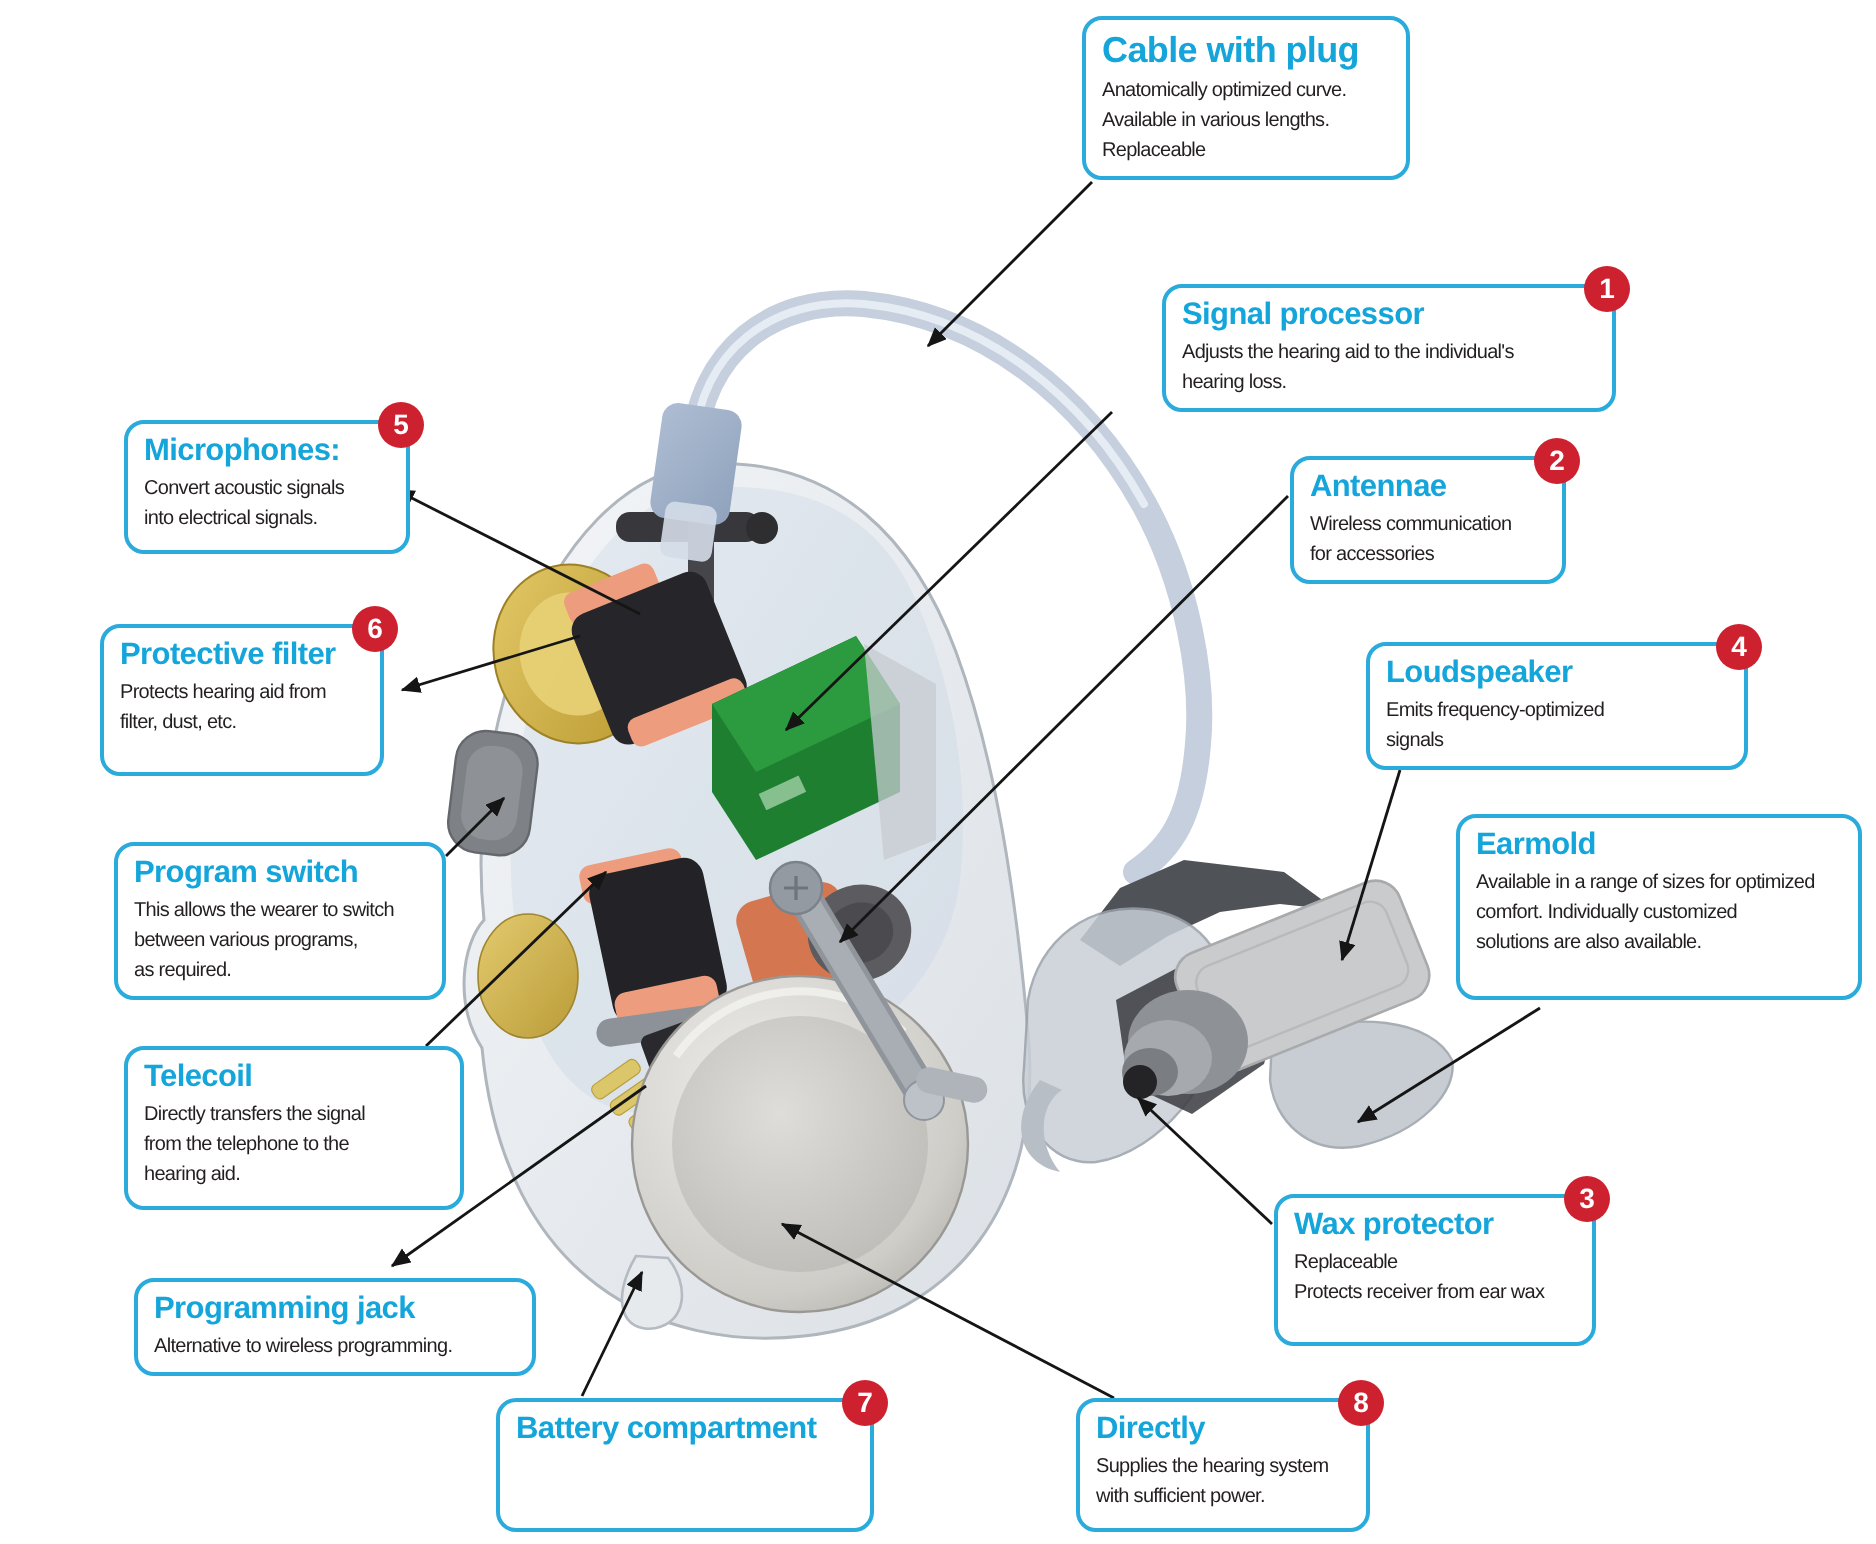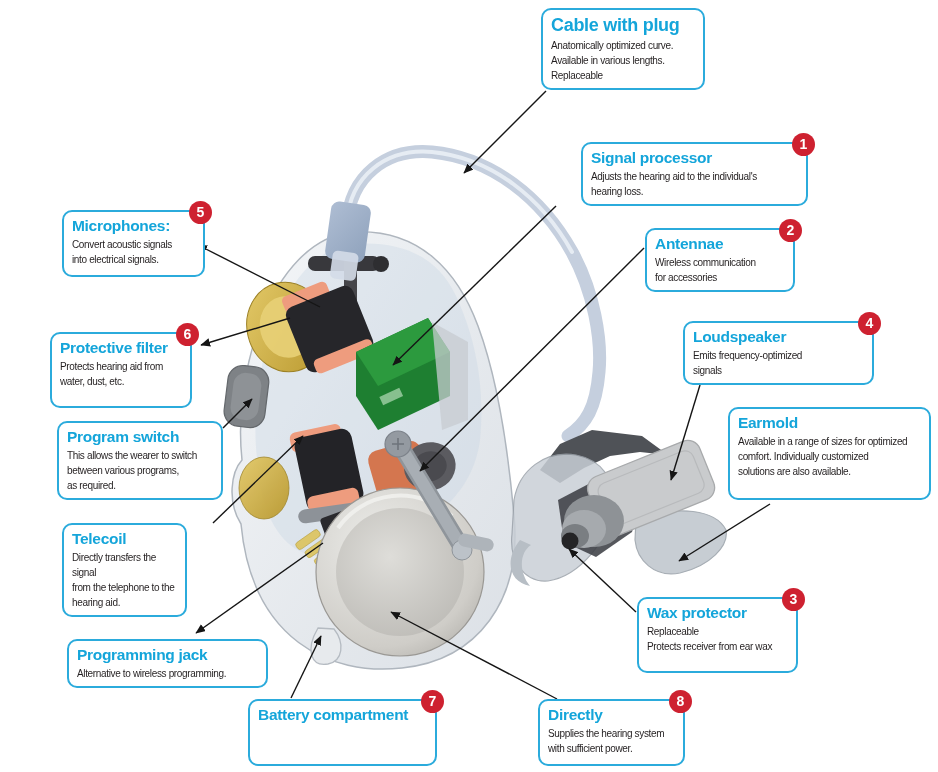--- a/index.html
+++ b/index.html
@@ -183,21 +183,21 @@
 Replaceable</div>
   </div>
 
   <div class="callout" style="left:557px;top:142px;width:227px;min-height:63px;margin-left:24px;">
     <div class="callout-title">Signal processor</div>
     <div class="callout-body">Adjusts the hearing aid to the individual's
 hearing loss.</div>
     <div class="badge">1</div>
   </div>
 
-  <div class="callout" style="left:645px;top:228px;width:150px;min-height:63px;">
+  <div class="callout" style="left:645px;top:228px;width:138px;min-height:63px;">
     <div class="callout-title">Antennae</div>
     <div class="callout-body">Wireless communication
 for accessories</div>
     <div class="badge">2</div>
   </div>
 
   <div class="callout" style="left:683px;top:321px;width:191px;min-height:63px;">
     <div class="callout-title">Loudspeaker</div>
     <div class="callout-body">Emits frequency-optimized
 signals</div>
@@ -218,35 +218,35 @@
     <div class="badge">3</div>
   </div>
 
   <div class="callout" style="left:52px;top:210px;width:143px;min-height:67px;margin-left:10px;">
     <div class="callout-title">Microphones:</div>
     <div class="callout-body">Convert acoustic signals
 into electrical signals.</div>
     <div class="badge">5</div>
   </div>
 
-  <div class="callout" style="left:50px;top:312px;width:142px;min-height:76px;margin-top:20px;">
+  <div class="callout" style="left:50px;top:312px;width:142px;min-height:76px;">
     <div class="callout-title">Protective filter</div>
     <div class="callout-body">Protects hearing aid from
-water, dust, etc.</div>
+filter, dust, etc.</div>
     <div class="badge">6</div>
   </div>
 
   <div class="callout" style="left:57px;top:421px;width:166px;min-height:76px;">
     <div class="callout-title">Program switch</div>
     <div class="callout-body">This allows the wearer to switch
 between various programs,
 as required.</div>
   </div>
 
-  <div class="callout" style="left:62px;top:523px;width:125px;min-height:82px;">
+  <div class="callout" style="left:62px;top:523px;width:170px;min-height:82px;">
     <div class="callout-title">Telecoil</div>
     <div class="callout-body">Directly transfers the signal
 from the telephone to the
 hearing aid.</div>
   </div>
 
   <div class="callout" style="left:67px;top:639px;width:201px;min-height:46px;">
     <div class="callout-title">Programming jack</div>
     <div class="callout-body">Alternative to wireless programming.</div>
   </div>

